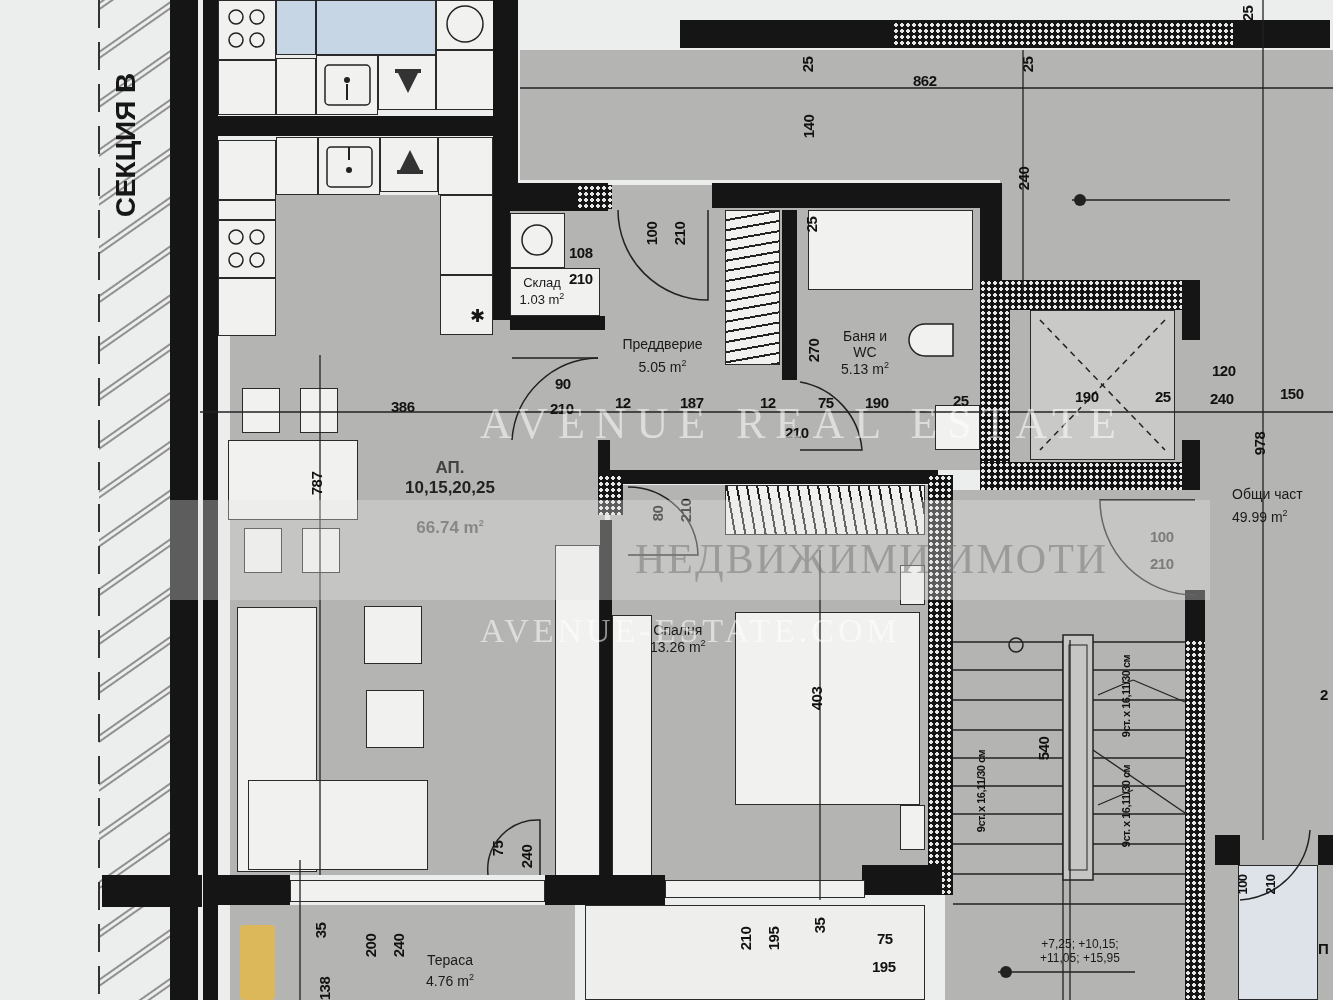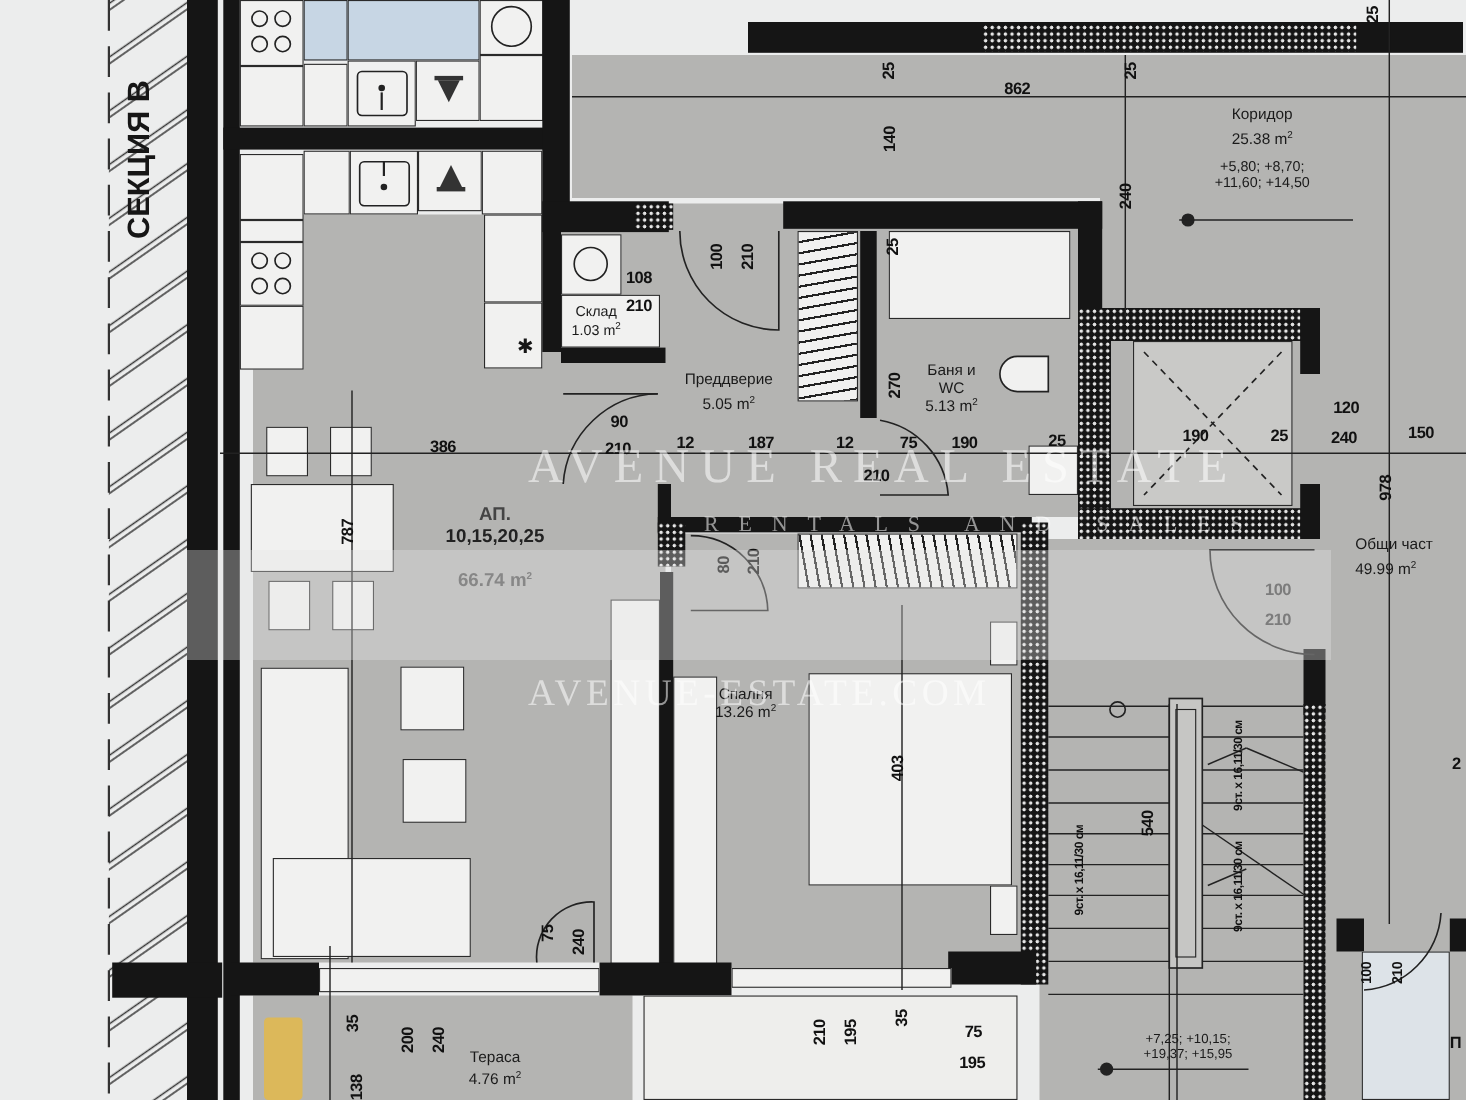--- a/index.html
+++ b/index.html
@@ -234,26 +234,20 @@
       <line x1="820" y1="550" x2="820" y2="900"></line>
       <line x1="1070" y1="640" x2="1070" y2="1000"></line>
       <line x1="300" y1="860" x2="300" y2="1000"></line>
     </g>
     <circle cx="1080" cy="200" r="6" fill="#222"></circle>
       <line x1="1072" y1="200" x2="1230" y2="200" stroke="#222" stroke-width="1.3"></line>
     <circle cx="1006" cy="972" r="6" fill="#222"></circle>
       <line x1="998" y1="972" x2="1135" y2="972" stroke="#222" stroke-width="1.3"></line>
   </svg>
 
-  <div class="label" style="left:1100px;top:95px;width:95px;font-size:14px;">
-    <div>Коридор</div>
-    <div style="margin-top:6px;"><span>25.38 m</span><sup>2</sup></div>
-    <div style="margin-top:10px;font-size:13px;">+5,80; +8,70;</div>
-    <div style="font-size:13px;">+11,60; +14,50</div>
-  </div>
   <div class="label" style="left:605px;top:336px;width:115px;font-size:14px;">
     <div>Преддверие</div>
     <div style="margin-top:6px;"><span>5.05 m</span><sup>2</sup></div>
   </div>
   <div class="label" style="left:825px;top:328px;width:80px;font-size:14px;">
     <div>Баня и</div>
     <div>WC</div>
     <div><span>5.13 m</span><sup>2</sup></div>
   </div>
   <div class="label" style="left:1232px;top:486px;text-align:left;font-size:14px;">
@@ -268,21 +262,21 @@
   <div class="label" style="left:650px;top:622px;text-align:center;font-size:14px;">
     <div>Спалня</div>
     <div><span>13.26 m</span><sup>2</sup></div>
   </div>
   <div class="label" style="left:410px;top:952px;width:80px;font-size:14px;">
     <div>Тераса</div>
     <div style="margin-top:4px;"><span>4.76 m</span><sup>2</sup></div>
   </div>
   <div class="label" style="left:1025px;top:938px;width:110px;font-size:12px;">
     <div>+7,25; +10,15;</div>
-    <div>+19,37; +15,95</div>
+    <div>+11,05; +15,95</div>
   </div>
 
   <div class="dim" style="left:913px;top:72px;">862</div>
   <div class="dim vdim" style="left:800px;top:56px;">25</div>
   <div class="dim vdim" style="left:797px;top:118px;">140</div>
   <div class="dim vdim" style="left:1020px;top:56px;">25</div>
   <div class="dim vdim" style="left:1012px;top:170px;">240</div>
   <div class="dim vdim" style="left:1240px;top:5px;">25</div>
   <div class="dim vdim" style="left:640px;top:225px;">100</div>
   <div class="dim vdim" style="left:668px;top:225px;">210</div>
@@ -324,15 +318,15 @@
   <div class="dim vdim" style="left:812px;top:917px;">35</div>
   <div class="dim" style="left:877px;top:930px;">75</div>
   <div class="dim" style="left:872px;top:958px;">195</div>
   <div class="dim vdim" style="left:1232px;top:877px;font-size:13px;">100</div>
   <div class="dim vdim" style="left:1260px;top:877px;font-size:13px;">210</div>
   <div class="dim" style="left:1320px;top:686px;">2</div>
   <div class="dim" style="left:1318px;top:940px;">П</div>
 
   <div class="wm-band" style="left:170px;top:500px;width:1040px;height:100px;"></div>
   <div class="watermark" style="left:480px;top:398px;font-size:44px;">AVENUE REAL ESTATE</div>
-  <div class="watermark" style="left:640px;top:466px;font-size:20px;letter-spacing:18px;">RENTALS AND SALES</div>
+  <div class="watermark" style="left:635px;top:535px;font-size:42px;letter-spacing:2px;color:rgba(120,120,120,0.55);">НЕДВИЖИМИ ИМОТИ</div>
   <div class="watermark" style="left:480px;top:612px;font-size:34px;letter-spacing:4px;">AVENUE-ESTATE.COM</div>
 </div>
 
 </body></html>

